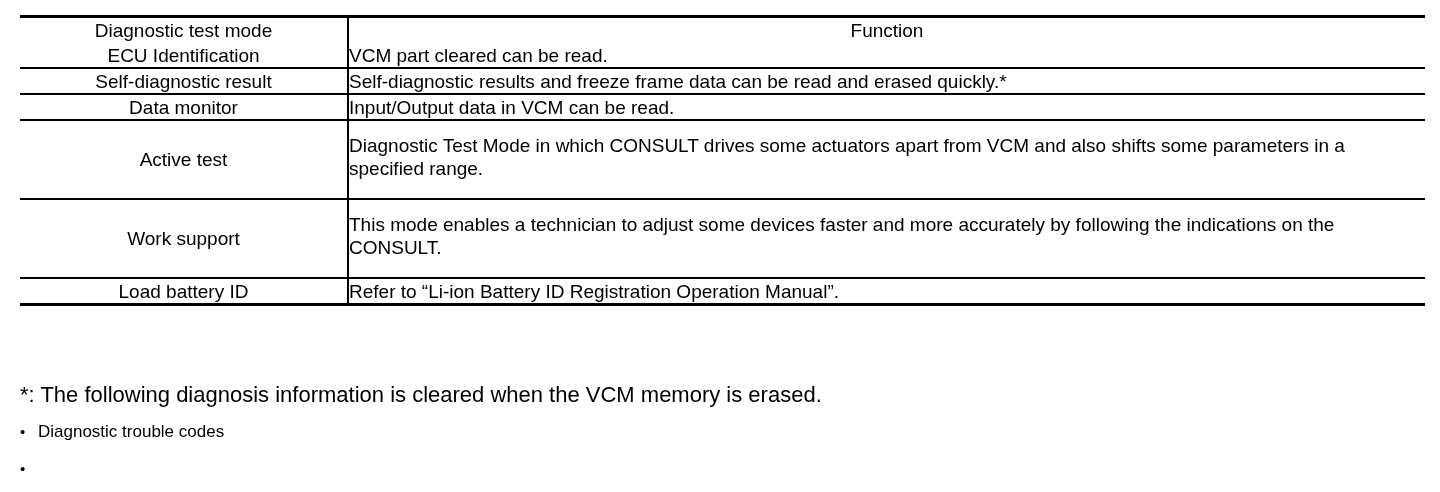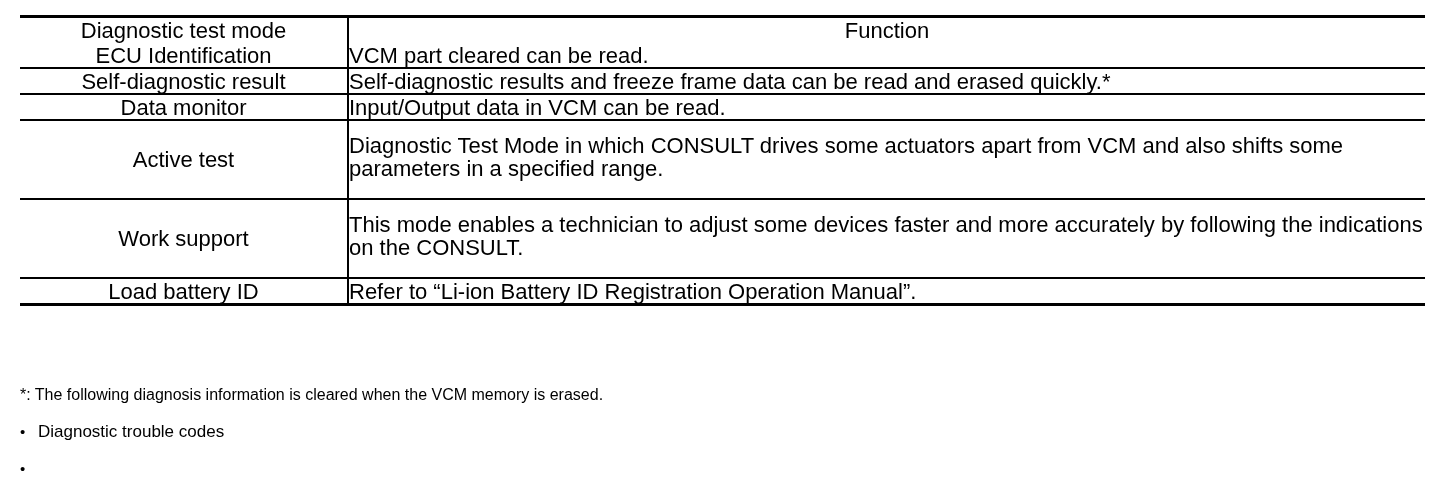--- a/index.html
+++ b/index.html
@@ -38,21 +38,21 @@
 
   .diag-table col.col-mode { width: 328px; }
   .diag-table col.col-func { width: 1077px; }
 
   .diag-table th,
   .diag-table td {
     border-bottom: 2px solid #000;
     padding: 0;
     vertical-align: middle;
     font-weight: normal;
-    font-size: 22px;
+    font-size: 19px;
     line-height: 23px;
   }
 
   .diag-table tr:last-child th,
   .diag-table tr:last-child td {
     border-bottom: none;
   }
 
   .cell-mode {
     border-right: 2px solid #000;
@@ -95,21 +95,21 @@
   }
 
   
   .notes {
     position: absolute;
     left: 20px;
     top: 383px;
     width: 1405px;
   }
   .note-line {
-    font-size: 16px;
+    font-size: 22px;
     line-height: 23px;
     margin: 0 0 14px 0;
     white-space: nowrap;
   }
   .bullet-line {
     display: flex;
     align-items: flex-start;
     font-size: 17px;
     line-height: 23px;
     margin: 0 0 14px 0;

